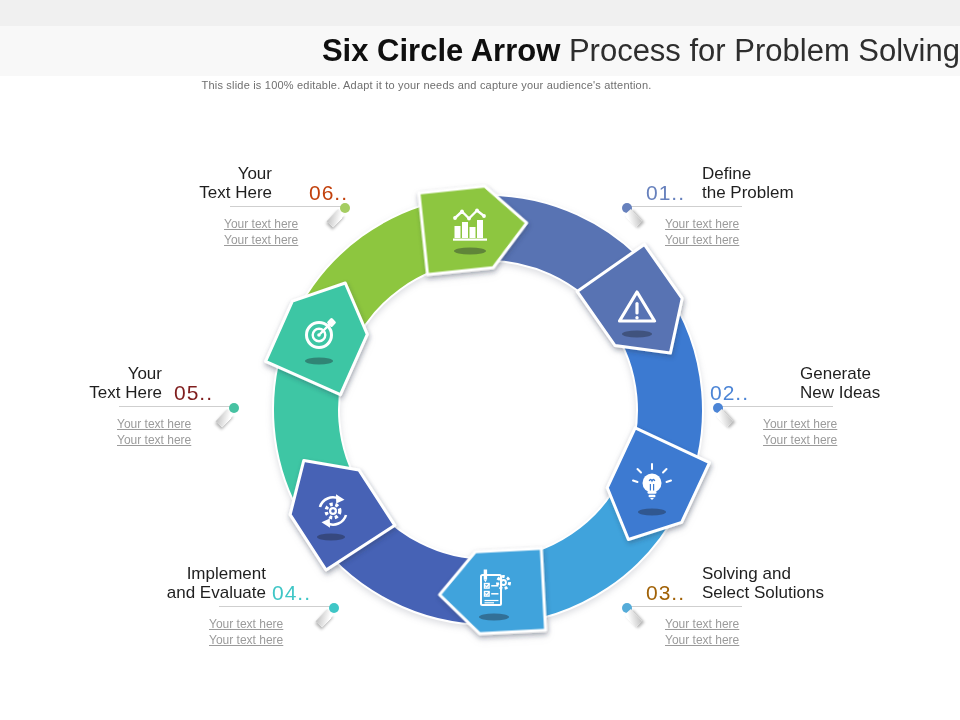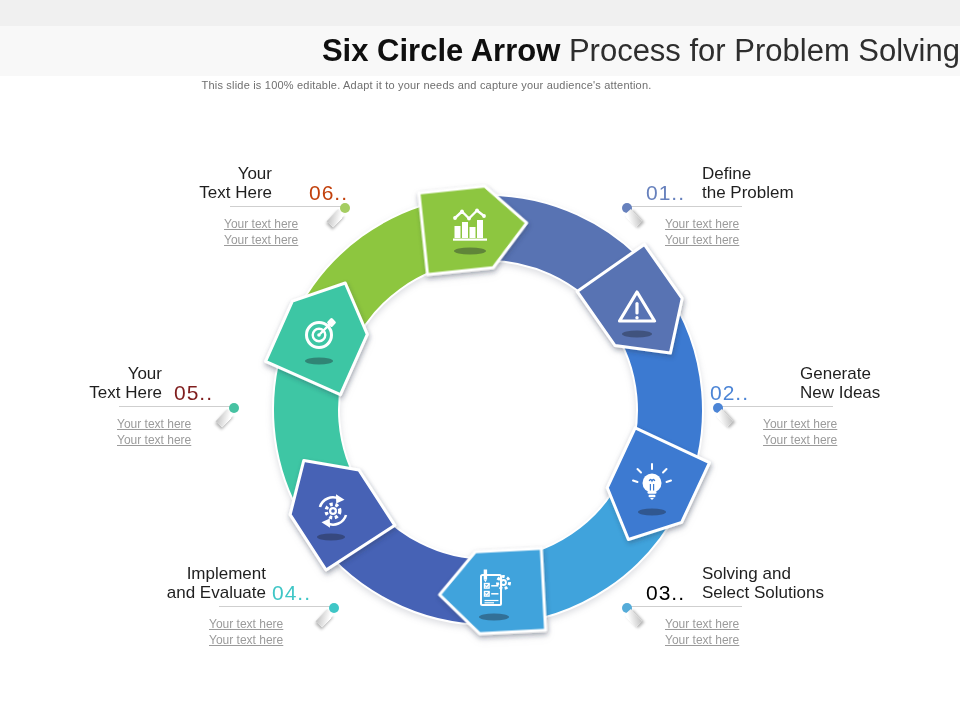--- a/index.html
+++ b/index.html
@@ -183,21 +183,21 @@
     <div class="cline" style="left:718px;top:406px;width:115px;"></div>
     <div class="cdot" style="left: 713px; top: 403px; background: rgb(76, 133, 214);"></div>
     <div class="crib right" style="left:714px;top:412px;"></div>
     <div class="bdy" style="left:763px;top:416px;">
         <div>Your text here</div>
         <div>Your text here</div>
       </div>
   </div>
 
   <div class="step">
-    <div class="num" style="left: 646px; top: 583px; color: #000000;">03..</div>
+    <div class="num" style="left: 646px; top: 583px; color: #a16207;">03..</div>
     <div class="ttl" style="left:702px;top:564px;">
         <div>Solving and</div>
         <div>Select Solutions</div>
       </div>
     <div class="cline" style="left:627px;top:606px;width:115px;"></div>
     <div class="cdot" style="left: 622px; top: 603px; background: rgb(85, 172, 217);"></div>
     <div class="crib right" style="left:623px;top:612px;"></div>
     <div class="bdy" style="left:665px;top:616px;">
         <div>Your text here</div>
         <div>Your text here</div>

